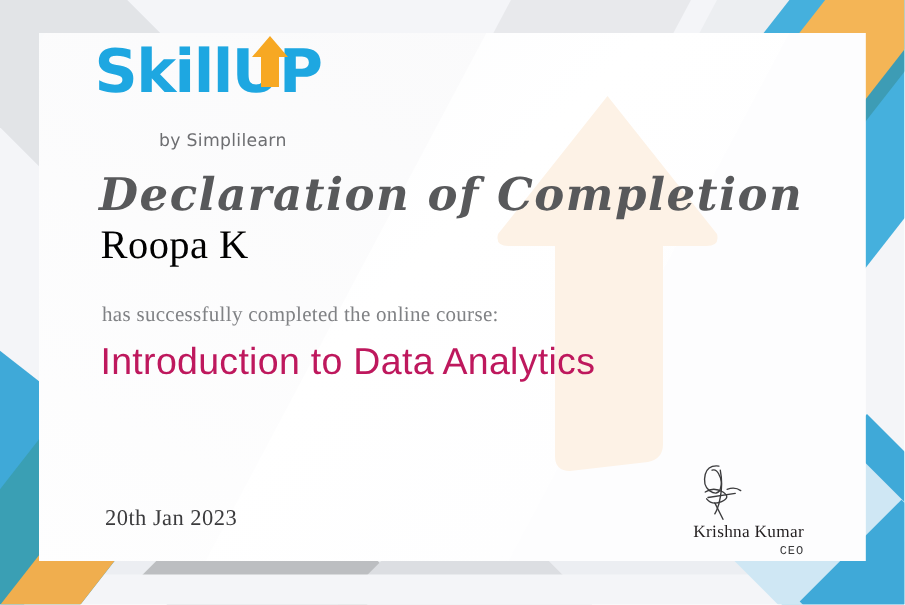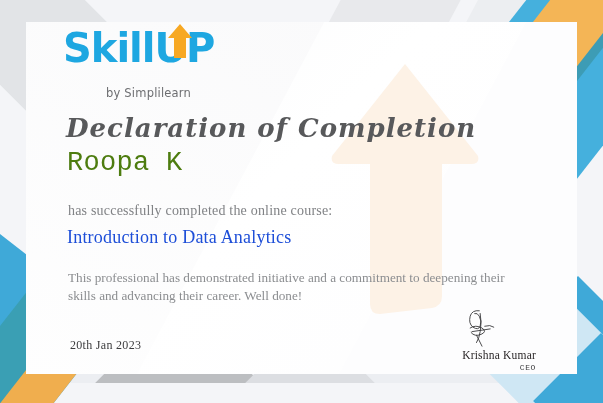--- a/index.html
+++ b/index.html
@@ -201,69 +201,69 @@
     margin-top: 16px;
     margin-left: 43px;
   }
 
   
   .declaration {
     position: absolute;
     left: 66px;
     top: 113px;
     font-family: "DejaVu Serif", "Liberation Serif", serif;
-    font-size: 26px;
+    font-size: 30px;
     font-weight: bold;
     color: #58595b;
     letter-spacing: 1px;
     font-style: italic;
   }
   .recipient {
     position: absolute;
     left: 67px;
     top: 148px;
-    font-family: Liberation Mono, monospace;
+    font-family: Liberation Serif, serif;
     font-size: 27px;
-    color: #4d7c0f;
+    color: #000000;
     letter-spacing: 0.3px;
   }
   .subline {
     position: absolute;
     left: 68px;
     top: 203px;
     font-family: "Liberation Serif", "DejaVu Serif", serif;
     font-size: 14px;
     color: #808285;
     letter-spacing: 0.2px;
   }
   .course {
     position: absolute;
     left: 67px;
     top: 227px;
-    font-family: Liberation Serif, serif;
-    font-size: 18px;
-    color: #1d4ed8;
+    font-family: Liberation Sans, sans-serif;
+    font-size: 25px;
+    color: #be185d;
     letter-spacing: 0.2px;
   }
   .blurb {
     position: absolute;
     left: 68px;
     top: 269px;
     width: 440px;
     font-family: "Liberation Serif", "DejaVu Serif", serif;
     font-size: 13.2px;
     line-height: 18px;
     color: #8b8d90;
   }
   .issue-date {
     position: absolute;
     left: 70px;
     top: 338px;
     font-family: "Liberation Serif", "DejaVu Serif", serif;
-    font-size: 12px;
+    font-size: 15px;
     color: #3b3b3d;
     letter-spacing: 0.3px;
   }
 
   
   .sig-block {
     position: absolute;
     left: 432px;
     top: 308px;
     width: 104px;
@@ -334,21 +334,20 @@
         <path d="M13 0 L25 14 L19 14 L19 34 L7 34 L7 14 L1 14 Z" fill="#f7a823"></path>
       </svg>
     </div>
     <div class="logo-sub">by Simplilearn</div>
   </div>
 
   <div class="declaration">Declaration of Completion</div>
   <div class="recipient">Roopa K</div>
   <div class="subline">has successfully completed the online course:</div>
   <div class="course">Introduction to Data Analytics</div>
-  <div class="blurb">This professional has demonstrated initiative and a commitment to deepening their skills and advancing their career. Well done!</div>
   <div class="issue-date">20th Jan 2023</div>
 
   <div class="sig-block">
     <svg class="sig-mark" viewBox="0 0 70 44">
       <g fill="none" stroke="#3b3b3d" stroke-width="1" stroke-linecap="round">
         <path d="M30 3 Q22 2 20 9 Q18 17 23 21 Q29 25 31 20 Q33 14 30 9 Q28 5 25 6"></path>
         <path d="M31 6 Q33 16 31 26 Q30 33 27 38"></path>
         <path d="M20 22 Q26 18 33 22 Q39 26 32 29 Q25 32 21 27"></path>
         <path d="M22 26 L42 23"></path>
         <path d="M36 20 Q42 18 46 21"></path>

